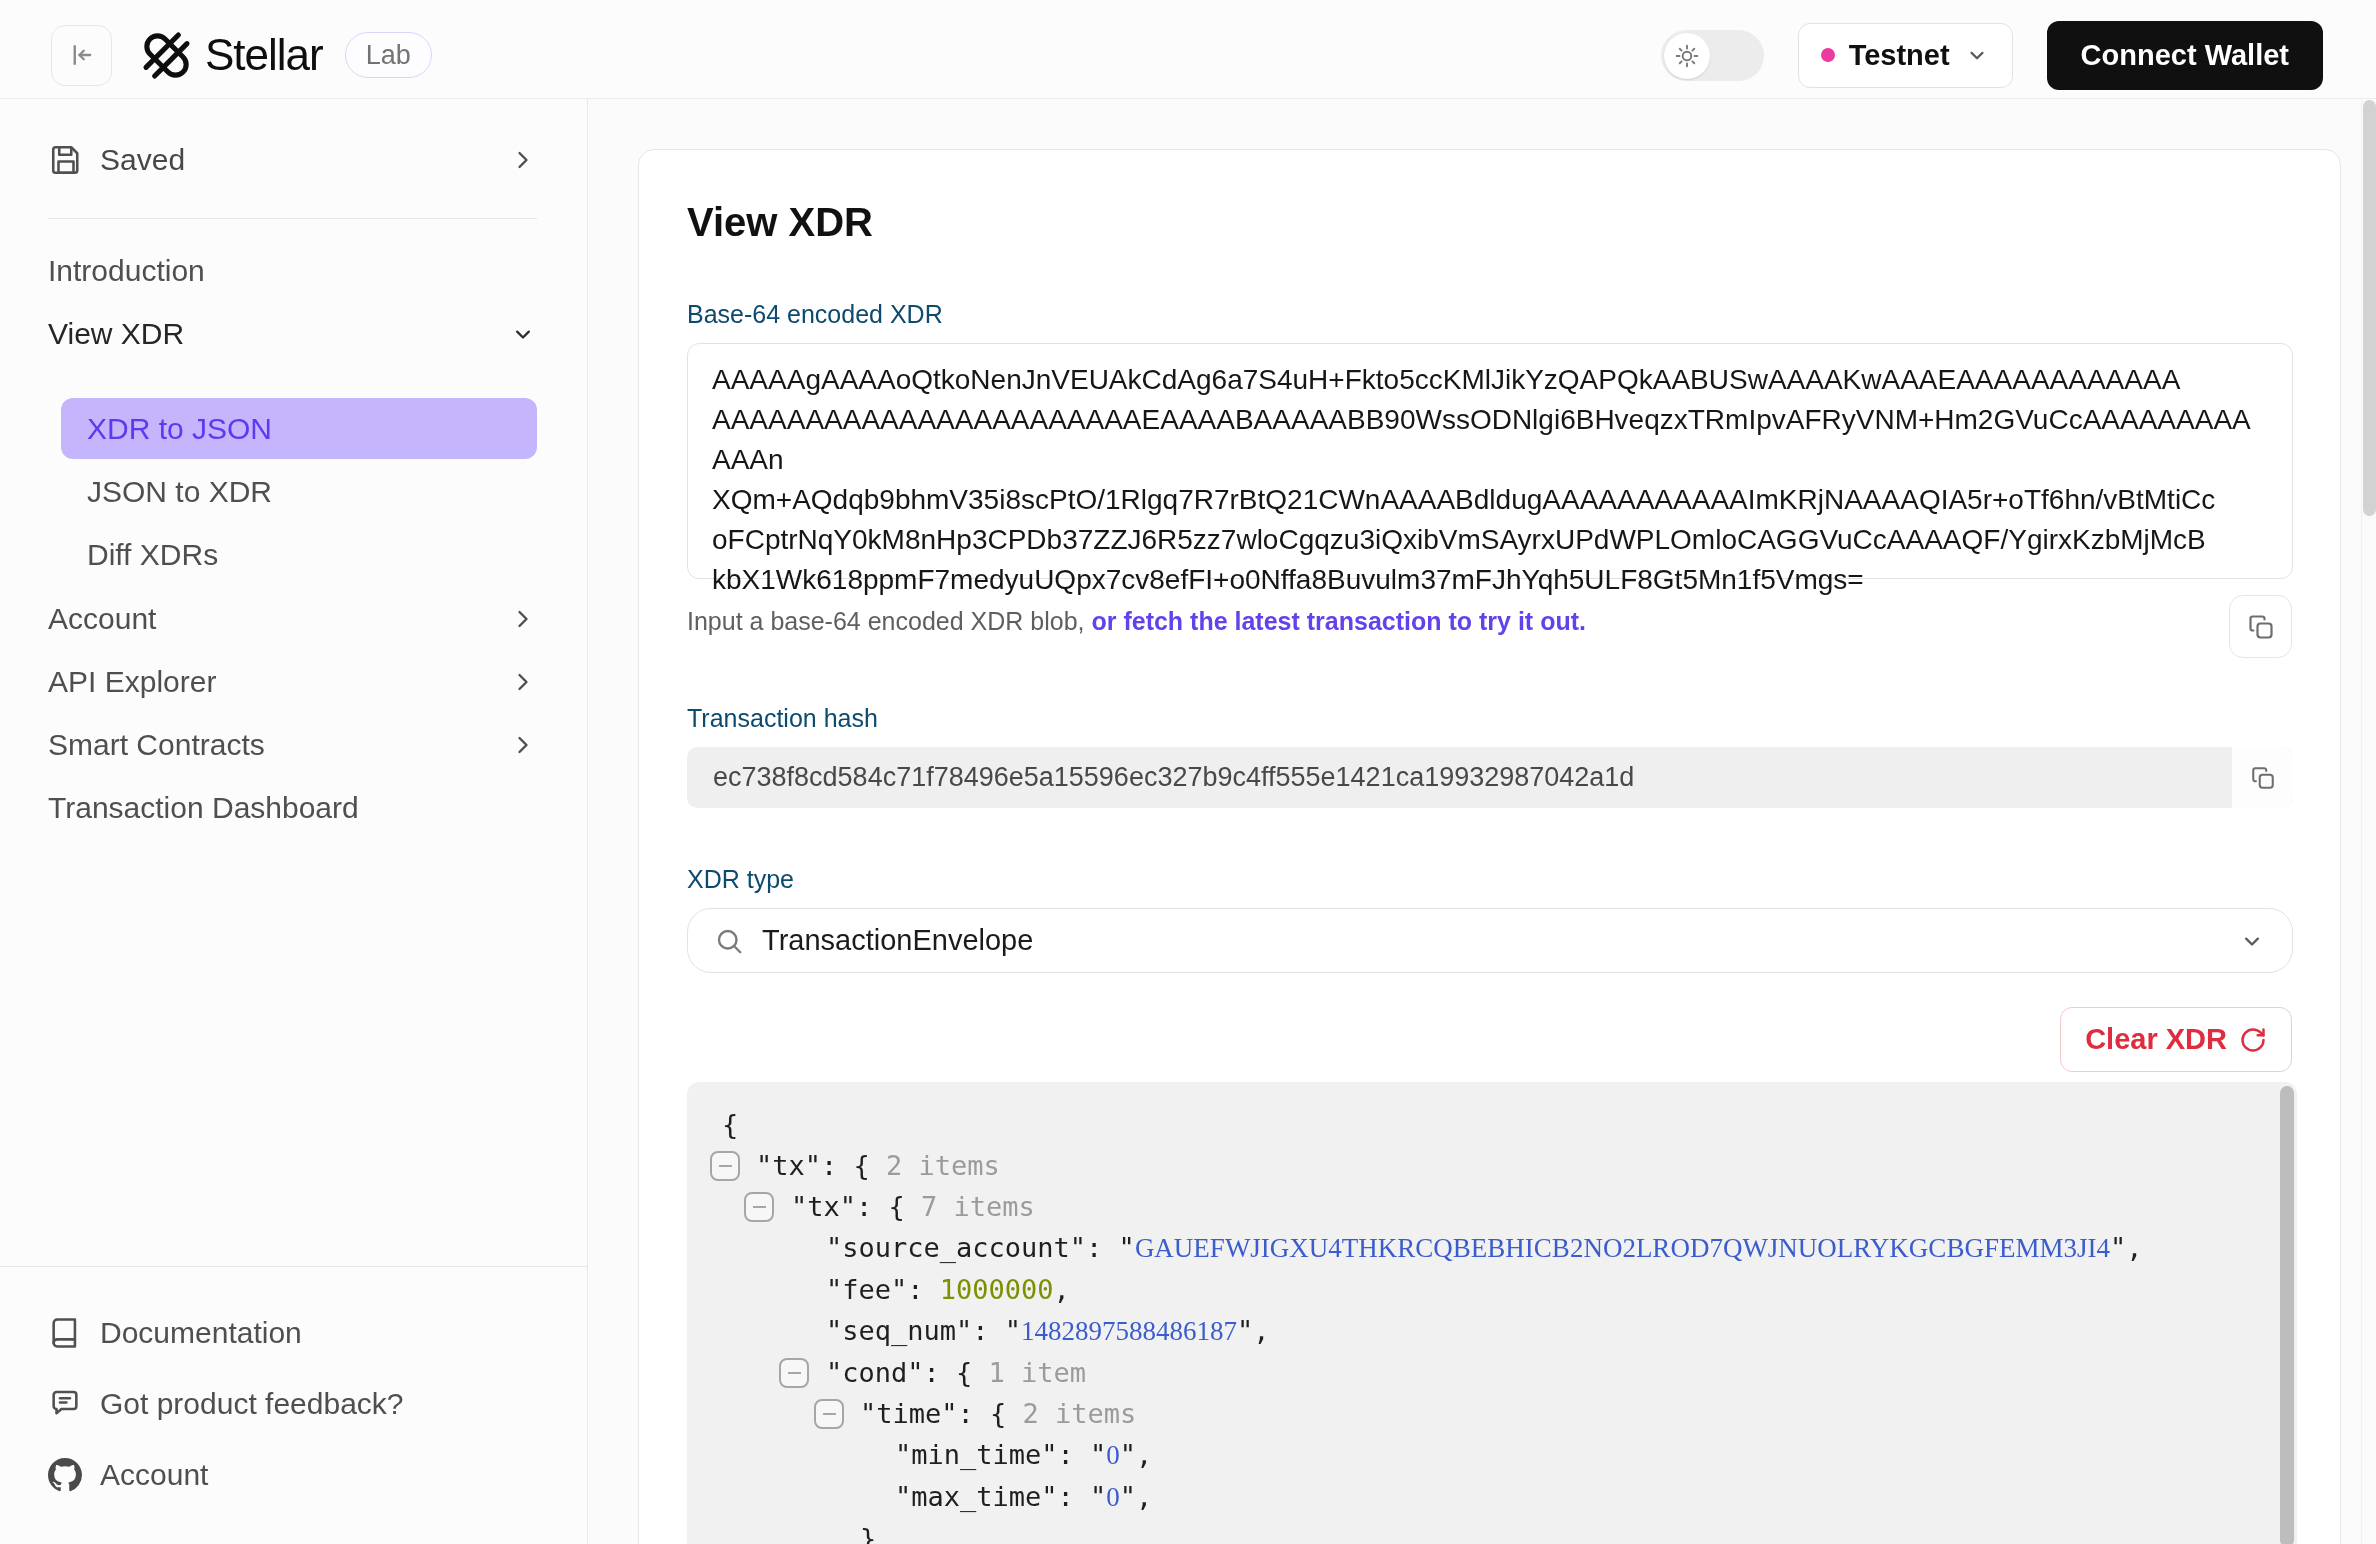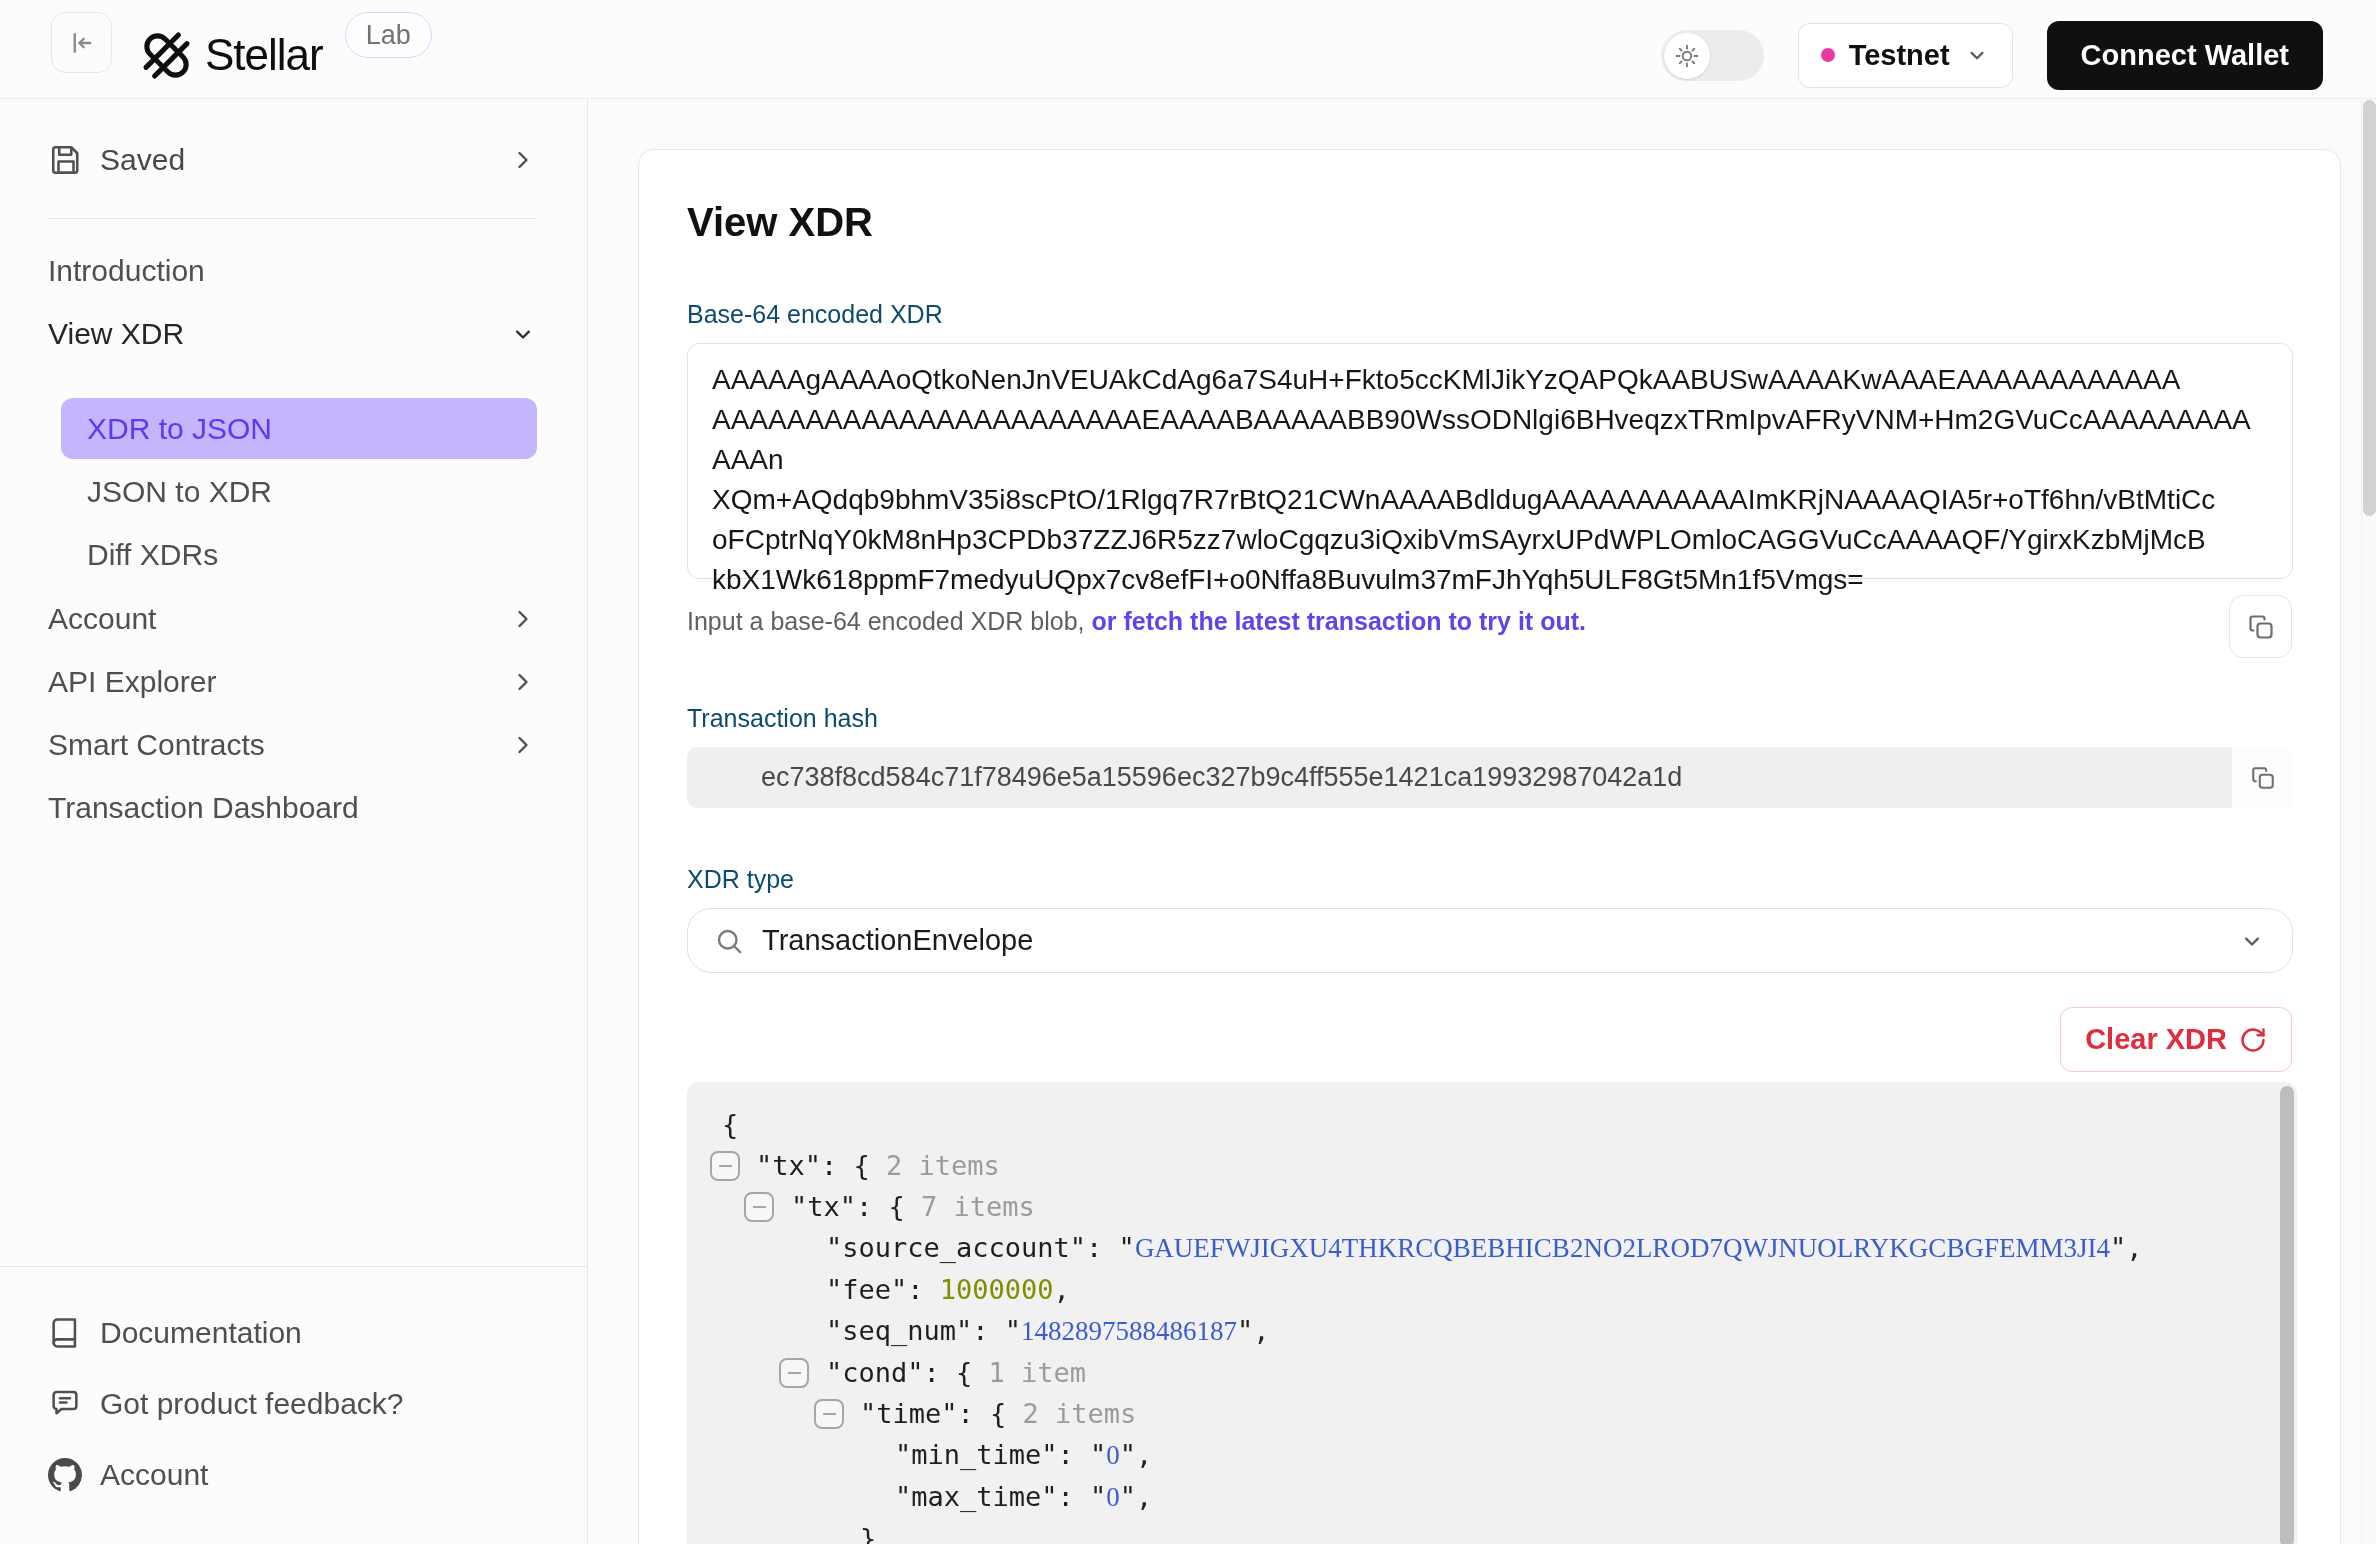--- a/index.html
+++ b/index.html
@@ -1,21 +1,21 @@
 <!DOCTYPE html>
 <html><head>
 <meta charset="utf-8">
 <style>
   * { margin:0; padding:0; box-sizing:border-box; }
   html,body { width:2376px; height:1544px; overflow:hidden; background:#fbfbfb;
     font-family:"Liberation Sans", sans-serif; color:#1c1c1c; }
 
   
   .header { position:relative; height:99px; background:#fcfcfc; border-bottom:1px solid #ececec;
-    display:flex; padding:12px 53px 0 51px; }
+    display:flex; align-items:center; padding:12px 53px 0 51px; }
   .collapse-btn { width:61px; height:61px; border:1px solid #e7e7e7; border-radius:14px;
     background:#fcfcfc; display:flex; align-items:center; justify-content:center; cursor:pointer; }
   .brand-wrap { display:flex; align-items:center; margin-left:24px; }
   .brand-logo { width:61px; height:61px; }
   .brand-name { font-size:44px; font-weight:500; letter-spacing:-1px; color:#0e0e0e; margin-left:8px; }
   .lab-badge { margin-left:22px; height:46px; padding:0 20px; border:1.5px solid #dcd4fa;
     border-radius:24px; background:#fdfcff; color:#737373; font-size:27px; display:flex; align-items:center; }
   .header-right { margin-left:auto; display:flex; align-items:center; gap:34px; }
   .theme-toggle { width:103px; height:51px; border-radius:26px; background:#ececec; position:relative; cursor:pointer; }
   .theme-knob { position:absolute; left:3px; top:3px; width:46px; height:46px; border-radius:50%;
@@ -56,21 +56,21 @@
   .xdr-box { margin-top:14px; width:1606px; height:236px; border:1px solid #e2e2e2; border-radius:12px;
     padding:16px 24px; font-size:28px; line-height:40px; color:#161616; white-space:pre-wrap;
     word-break:break-all; position:relative; cursor:text; }
   .helper-row { margin-top:16px; display:flex; align-items:flex-start; }
   .helper-text { font-size:25px; color:#5f5f5f; padding-top:12px; }
   .helper-link { color:#6342ec; font-weight:700; cursor:pointer; }
   .copy-box-btn { margin-left:auto; width:63px; height:63px; border:1px solid #e5e5e5; border-radius:14px;
     background:#fff; display:flex; align-items:center; justify-content:center; cursor:pointer; }
   .lbl-hash { margin-top:46px; }
   .hash-field { margin-top:14px; width:1606px; height:61px; border-radius:10px; background:#efefef;
-    display:flex; align-items:center; overflow:hidden;padding-left:48px; }
+    display:flex; align-items:center; overflow:hidden; }
   .hash-value { flex:1; padding:0 26px; font-size:27px; color:#484848; white-space:nowrap; }
   .hash-copy { width:61px; height:61px; background:#fdfdfd; display:flex; align-items:center; justify-content:center;
     cursor:pointer; border-top-right-radius:10px; border-bottom-right-radius:10px; }
   .lbl-type { margin-top:57px; }
   .type-select { margin-top:14px; width:1606px; height:65px; border:1px solid #e2e2e2; border-radius:24px;
     background:#fff; display:flex; align-items:center; padding:0 26px; cursor:pointer; }
   .type-value { font-size:29px; color:#1b1b1b; margin-left:18px; }
   .type-select .chev { margin-left:auto; }
   .clear-row { margin-top:34px; display:flex; justify-content:flex-end; }
   .clear-btn { height:65px; border:1.5px solid #f4c9c9; border-radius:12px; background:#fff;

